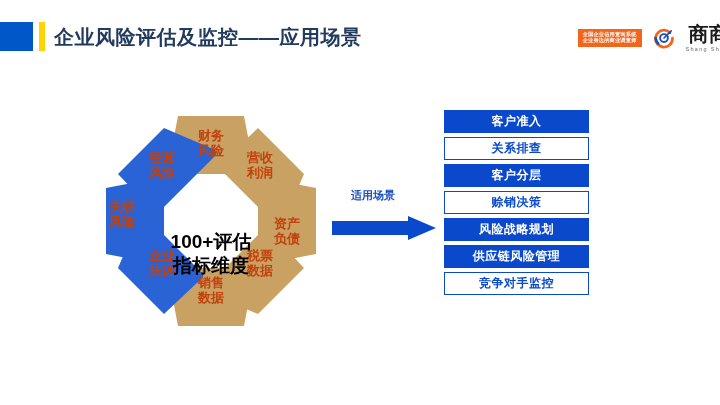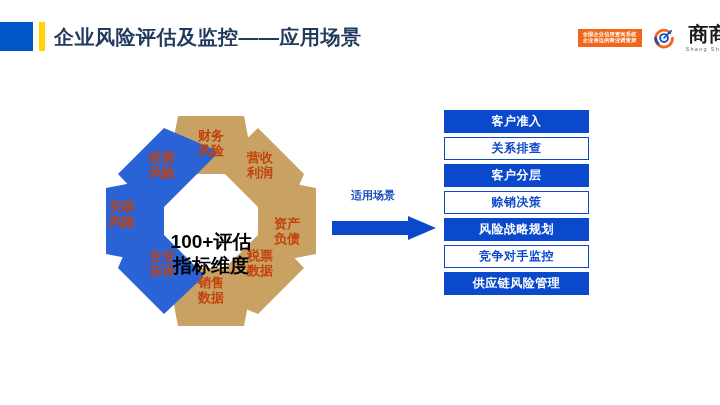--- a/index.html
+++ b/index.html
@@ -254,15 +254,15 @@
 <svg class="arrow-shape" viewBox="0 0 104 24">
   <path d="M0 5 L76 5 L76 0 L104 12 L76 24 L76 19 L0 19 Z" fill="#0B49CC"></path>
 </svg>
 
 <div class="scenarios">
   <div class="scn filled">客户准入</div>
   <div class="scn outline">关系排查</div>
   <div class="scn filled">客户分层</div>
   <div class="scn outline">赊销决策</div>
   <div class="scn filled">风险战略规划</div>
+  <div class="scn filled">供应链风险管理</div>
   <div class="scn outline">竞争对手监控</div>
-  <div class="scn filled">供应链风险管理</div>
 </div>
 
 </body></html>

